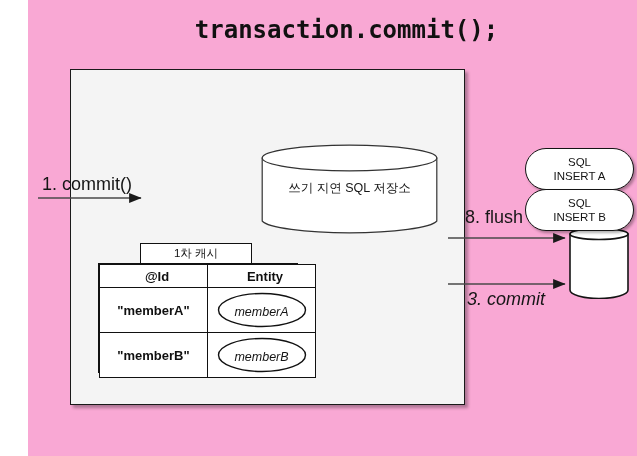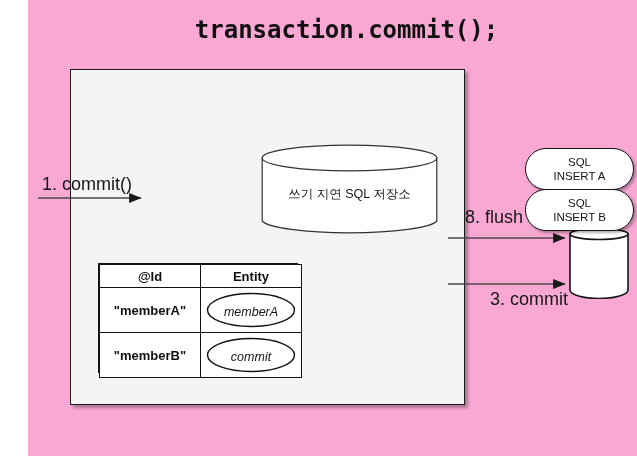--- a/index.html
+++ b/index.html
@@ -74,21 +74,21 @@
     position: absolute;
     left: 233px;
     top: 144px;
     width: 177px;
     height: 91px;
   }
   #sqlstore svg { display: block; }
   #sqlstore-label {
     position: absolute;
     left: 233px;
-    top: 186px;
+    top: 180px;
     width: 177px;
     text-align: center;
     font-size: 12.5px;
     color: #161616;
     white-space: nowrap;
   }
 
   
   #cache-cap {
     position: absolute;
@@ -132,20 +132,21 @@
     padding: 0;
     margin: 0;
   }
   #cache-table th {
     height: 22px;
     font-size: 13px;
     font-weight: bold;
     color: #101010;
     text-align: center;
     background: #ffffff;
+    padding-left: 7px;
   }
   #cache-table td {
     height: 44px;
     background: #ffffff;
     vertical-align: middle;
   }
   .col-id { width: 100px; }
   .col-ent { width: 100px; }
   .id-val {
     font-size: 13px;
@@ -227,41 +228,42 @@
 
   .arrow-label {
     position: absolute;
     font-size: 18px;
     color: #161616;
     white-space: nowrap;
     z-index: 8;
   }
   #lbl-commit  { left: 14px;  top: 174px; }
   #lbl-flush   { left: 437px; top: 207px; }
-  #lbl-commit3 { left: 462px; top: 289px; }
+  #lbl-commit3 { left: 439px; top: 289px; font-style: italic; }
 </style>
 </head>
 <body>
 
 <div id="slide">
 
   <div id="title">transaction.commit();</div>
 
   <div id="slide-edge"></div>
 
   <div id="pc-box"></div>
 
   <div id="sqlstore">
     <svg width="177" height="91" viewBox="0 0 177 91">
       <path d="M1.2,14 L1.2,77 A88,13.5 0 0 0 175.8,77 L175.8,14 Z" fill="#ffffff" stroke="#333333" stroke-width="1.2"></path>
       <ellipse cx="88.5" cy="14" rx="87.3" ry="12.8" fill="#ffffff" stroke="#333333" stroke-width="1.2"></ellipse>
     </svg>
   </div>
   <div id="sqlstore-label">쓰기 지연 SQL 저장소</div>
 
+  <div id="cache-cap">1차 캐시</div>
 
   <div id="cache-table">
     <table>
       <thead>
         <tr>
           <th class="col-id">@Id</th>
           <th class="col-ent">Entity</th>
         </tr>
       </thead>
       <tbody>
@@ -280,21 +282,21 @@
         </tr>
         <tr>
           <td class="col-id">
             <div class="id-val">"memberB"</div>
           </td>
           <td class="col-ent ent-cell">
             <div class="ellipse">
               <svg width="90" height="36" viewBox="0 0 90 36">
                 <ellipse cx="45" cy="18" rx="43.5" ry="16.5" fill="#ffffff" stroke="#111111" stroke-width="1.4"></ellipse>
               </svg>
-              <span>commit</span>
+              <span>memberB</span>
             </div>
           </td>
         </tr>
       </tbody>
     </table>
   </div>
 
   <div id="db">
     <svg width="60" height="71" viewBox="0 0 60 71">
       <path d="M1,6 L1,62 A29,8.5 0 0 0 59,62 L59,6 Z" fill="#ffffff" stroke="#141414" stroke-width="1.6"></path>

